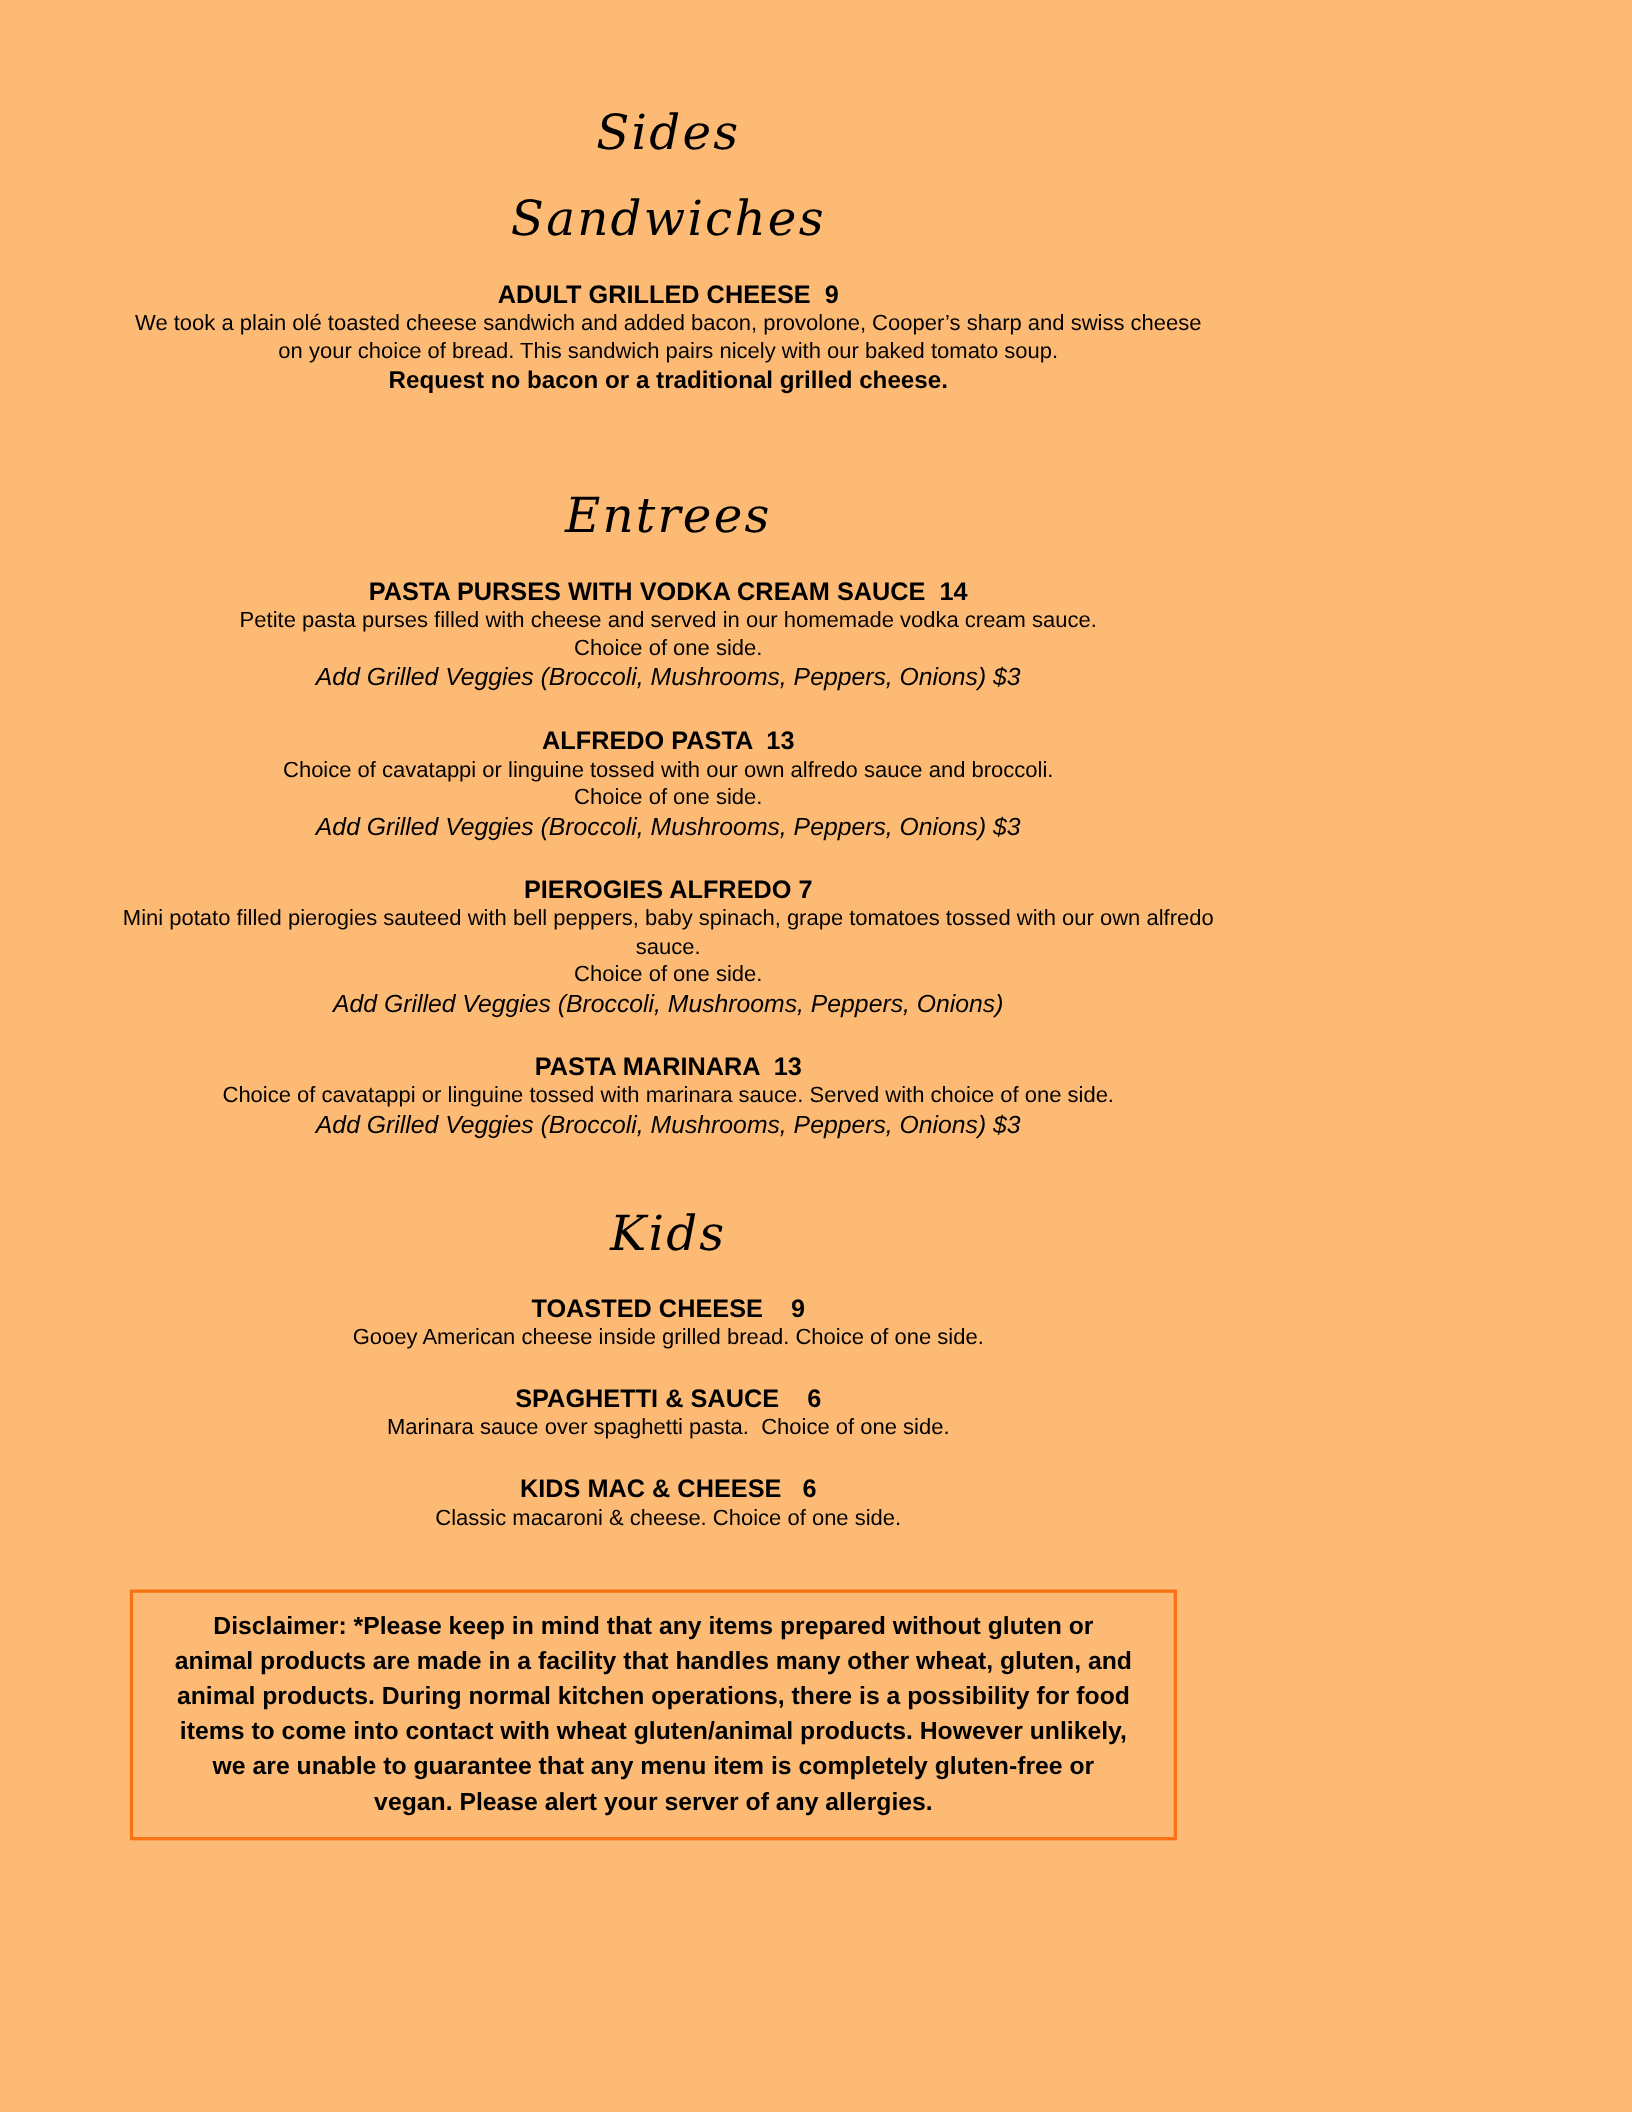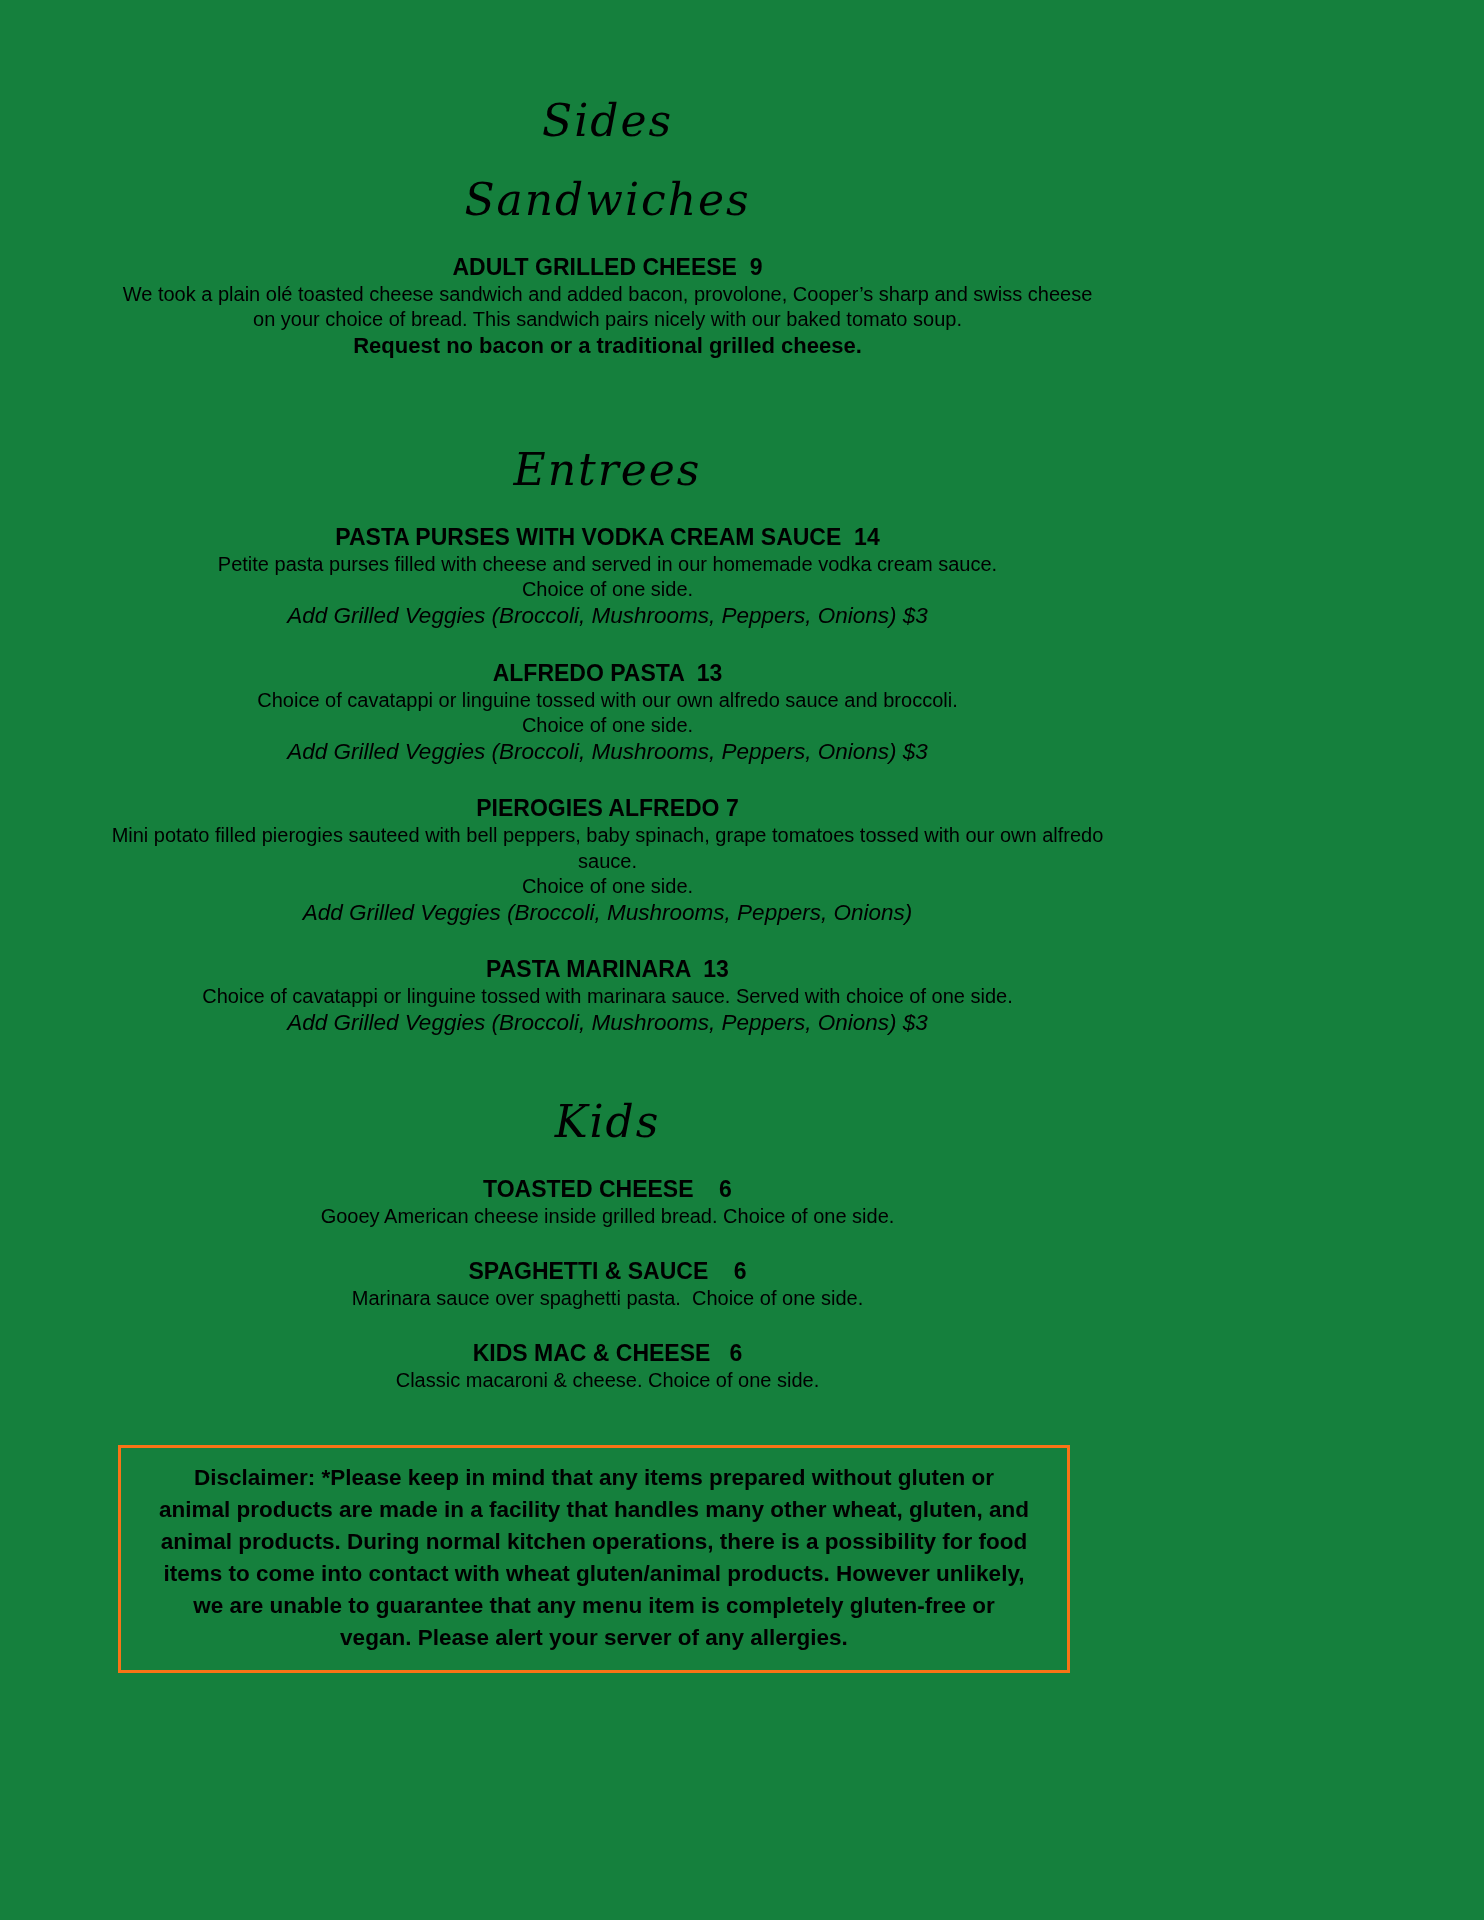--- a/index.html
+++ b/index.html
@@ -6,21 +6,21 @@
   html, body {
     width: 1484px;
     min-height: 1920px;
     background: #ffffff;
     color: #111111;
     font-family: "Liberation Sans", sans-serif;
   }
   .page {
     width: 1484px;
     min-height: 1920px;
-    background: #15803d;
+    background: #fdba74;
     padding-top: 95px;
   }
   .content {
     width: 995px;
     margin-left: 110px;
     text-align: center;
   }
   .script-title {
     font-family: "DejaVu Serif", serif;
     font-style: italic;
@@ -129,21 +129,21 @@
         <div class="item-name">PASTA MARINARA  13</div>
         <div class="item-desc">Choice of cavatappi or linguine tossed with marinara sauce. Served with choice of one side.</div>
         <div class="item-addon">Add Grilled Veggies (Broccoli, Mushrooms, Peppers, Onions) $3</div>
       </div>
     </div>
 
     <div class="section gap-medium">
       <div class="script-title">Kids</div>
 
       <div class="menu-item">
-        <div class="item-name">TOASTED CHEESE    6</div>
+        <div class="item-name">TOASTED CHEESE    9</div>
         <div class="item-desc">Gooey American cheese inside grilled bread. Choice of one side.</div>
       </div>
 
       <div class="menu-item">
         <div class="item-name">SPAGHETTI &amp; SAUCE    6</div>
         <div class="item-desc">Marinara sauce over spaghetti pasta.  Choice of one side.</div>
       </div>
 
       <div class="menu-item">
         <div class="item-name">KIDS MAC &amp; CHEESE   6</div>

